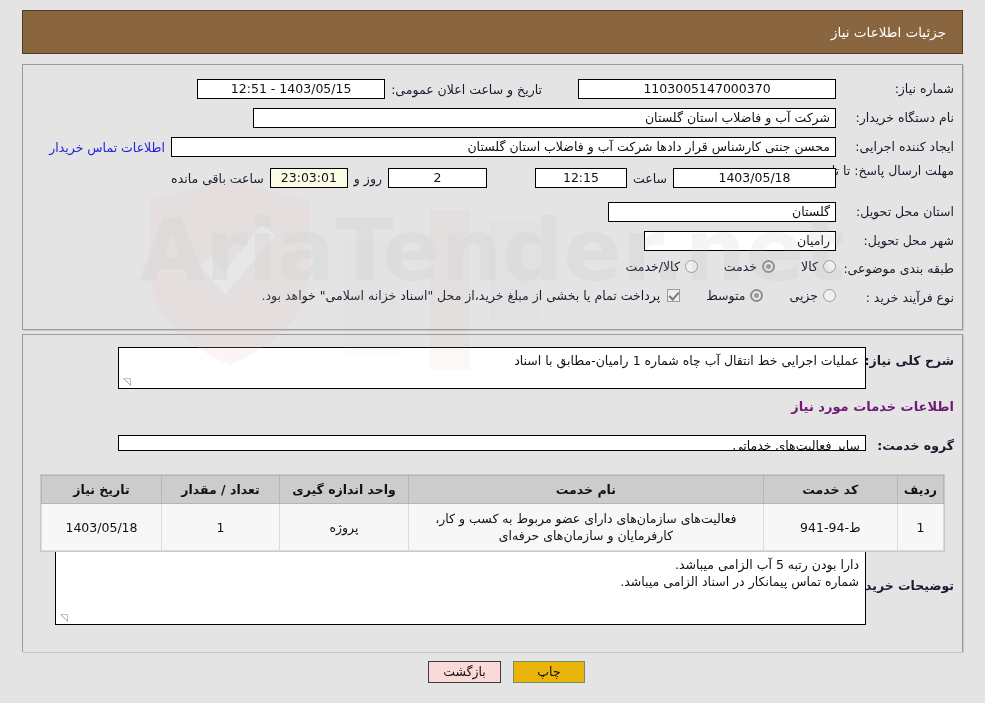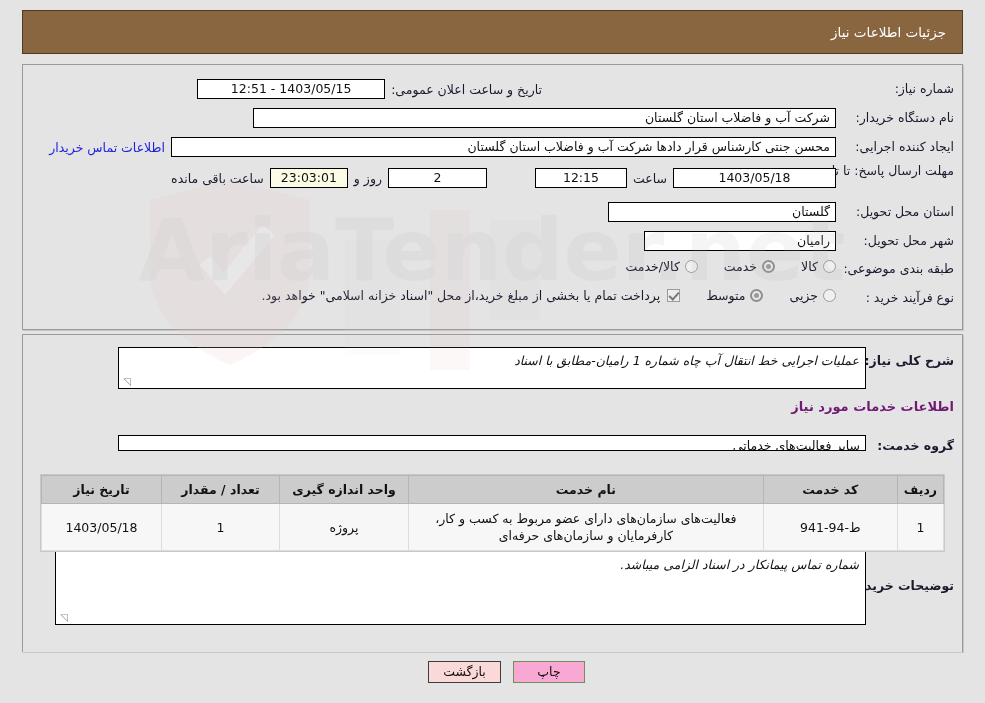--- a/index.html
+++ b/index.html
@@ -127,21 +127,20 @@
   .ta {
     background: #ffffff;
     border: 1px solid #000;
     position: relative;
     padding: 4px 6px;
     font-size: 12.5px;
     line-height: 17px;
     color: #111;
     overflow: hidden;
     text-align: right;
-    font-style: italic;
   }
   .ta .grip {
     position: absolute;
     left: 2px; bottom: 1px;
     width: 10px; height: 10px;
     color: #8a8a8a;
     font-size: 10px;
     line-height: 10px;
   }
 
@@ -191,21 +190,21 @@
   .btn {
     position: absolute;
     height: 22px;
     line-height: 20px;
     text-align: center;
     font-size: 12.5px;
     border: 1px solid #5a5a5a;
     cursor: pointer;
     color: #111;
   }
-  .btn-print  { background: #f9a8d4; border-color: #6f8f63; }
+  .btn-print  { background: #eab308; border-color: #6f8f63; }
   .btn-back   { background: #fbd9d9; border-color: #3c3c3c; }
 
   
   .wm {
     position: absolute;
     left: 0; top: 180px;
     width: 985px; height: 200px;
     pointer-events: none;
     opacity: 0.30;
     z-index: 5;
@@ -217,20 +216,23 @@
 <div class="page">
 
   <div class="header-bar">
     <span>جزئیات اطلاعات نیاز</span>
   </div>
 
   <div class="panel panel-a">
 
     <div class="lblcol" style="top:16px;">
       <span class="lbl">شماره نیاز:</span>
+    </div>
+    <div class="row" style="right:126px; top:14px;">
+      <div class="fld center" style="width:258px;">1103005147000370</div>
     </div>
     <div class="row" style="right:420px; top:14px;">
       <span class="lbl">تاریخ و ساعت اعلان عمومی:</span>
       <div class="fld center" style="width:188px;">1403/05/15 - 12:51</div>
     </div>
 
     <div class="lblcol" style="top:45px;">
       <span class="lbl">نام دستگاه خریدار:</span>
     </div>
     <div class="row" style="right:126px; top:43px;">
@@ -324,20 +326,21 @@
 
     <div style="position:absolute; right:8px; top:103px; text-align:right;">
       <span class="lbl lbl-bold">گروه خدمت:</span>
     </div>
     <div class="fld right" style="position:absolute; right:96px; top:100px; width:748px; height:16px; line-height:20px;">سایر فعالیت‌های خدماتی</div>
 
     <div style="position:absolute; right:8px; top:243px; text-align:right;">
       <span class="lbl lbl-bold">توضیحات خریدار:</span>
     </div>
     <div class="ta" style="position:absolute; right:96px; top:216px; width:811px; height:74px;">
+      <div>دارا بودن رتبه 5 آب الزامی میباشد.</div>
       <div>شماره تماس پیمانکار در اسناد الزامی میباشد.</div>
       <span class="grip">◹</span>
     </div>
   </div>
 
   <div class="tbl-wrap">
     <table class="items">
       <thead>
         <tr>
           <th style="width:42px;">ردیف</th>

